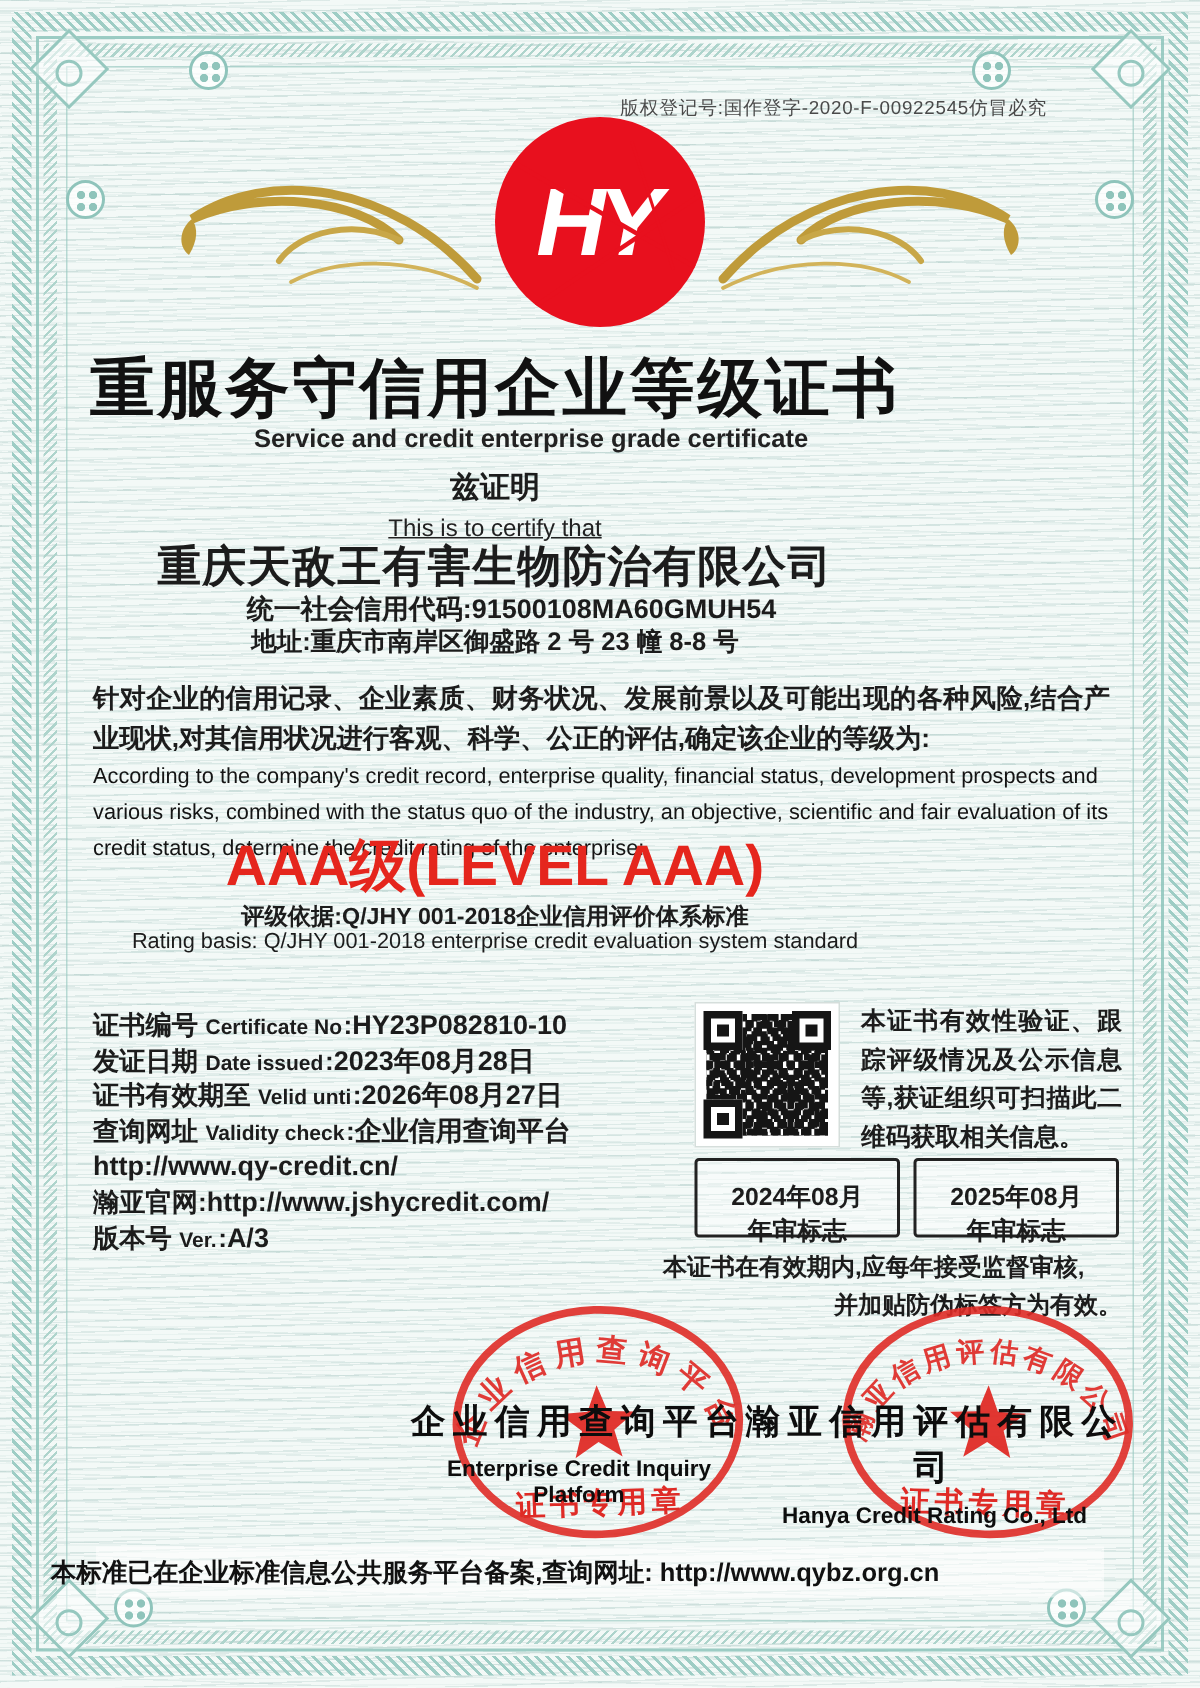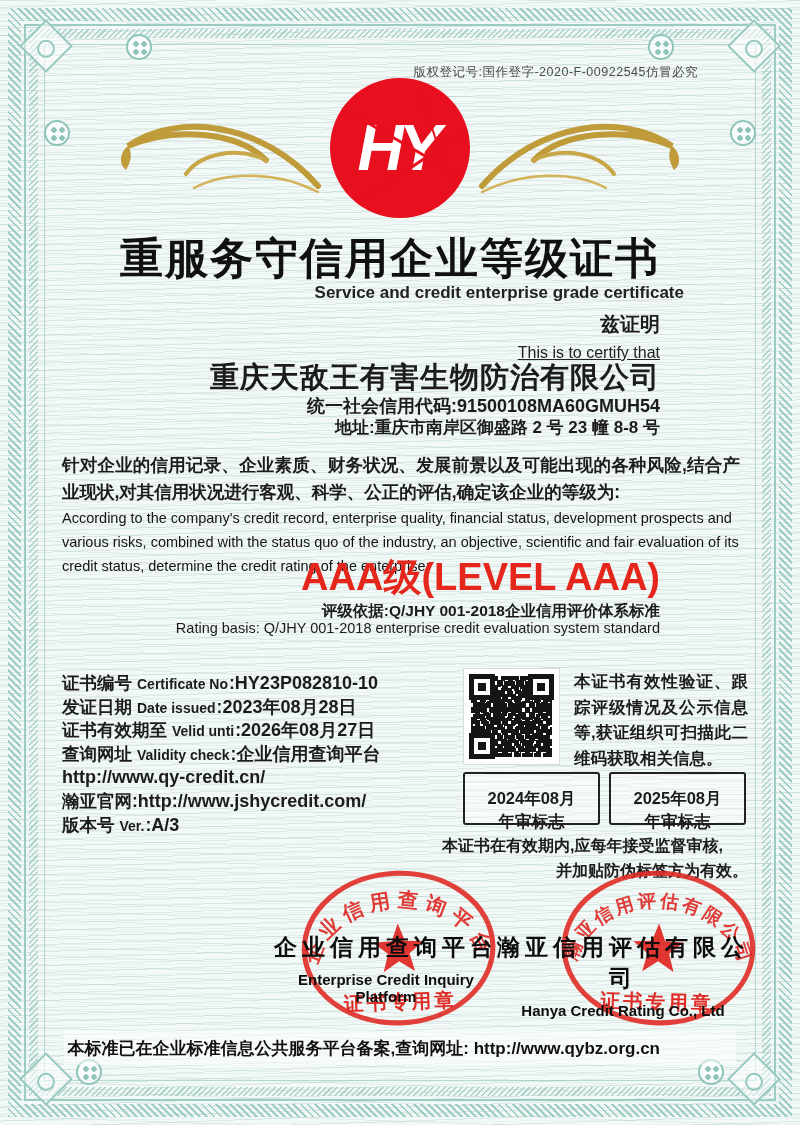--- a/index.html
+++ b/index.html
@@ -42,21 +42,21 @@
   .logo .hy { font-size:64px; font-weight:bold; font-style:italic; color:#fff; letter-spacing:-5px; padding-right:6px; }
   .crack { position:absolute; background:#e8101e; }
   .crack1 { width:160px; height:3px; transform:rotate(30deg); top:62px; left:-10px; }
   .crack2 { width:150px; height:2.5px; transform:rotate(-34deg); top:92px; left:0; }
   .crack3 { width:90px; height:2px; transform:rotate(72deg); top:58px; left:60px; }
 
   .flourish { position:absolute; top:106px; width:212px; height:102px; }
   .flourish.left { left:112px; }
   .flourish.right { left:476px; transform:scaleX(-1); }
 
-  .center { position:absolute; left:0; width:660px; text-align:right; }
+  .center { position:absolute; left:0; width:660px; text-align:center; }
   .title-zh { top:230px; font-size:43px; font-weight:bold; letter-spacing:2px; color:#111; }
   .title-en { top:283px; font-size:17px; font-weight:600; color:#222;margin-left:24px; }
   .certify-zh { top:311px; font-size:20px; font-weight:600; }
   .certify-en { top:344px; font-size:16px; color:#222;text-decoration:underline; }
   .company { top:358px; font-size:29px; font-weight:bold; letter-spacing:1px; }
   .credit-code { top:394px; font-size:18px; font-weight:600;padding-left:22px; }
   .address { top:416px; font-size:17px; font-weight:600; }
 
   .para-zh { position:absolute; left:62px; top:452px; width:678px; font-size:17.5px; line-height:27px; font-weight:600; text-align:justify; }
   .para-en { position:absolute; left:62px; top:506px; width:678px; font-size:14.5px; line-height:24px; font-weight:500; color:#141414; }

